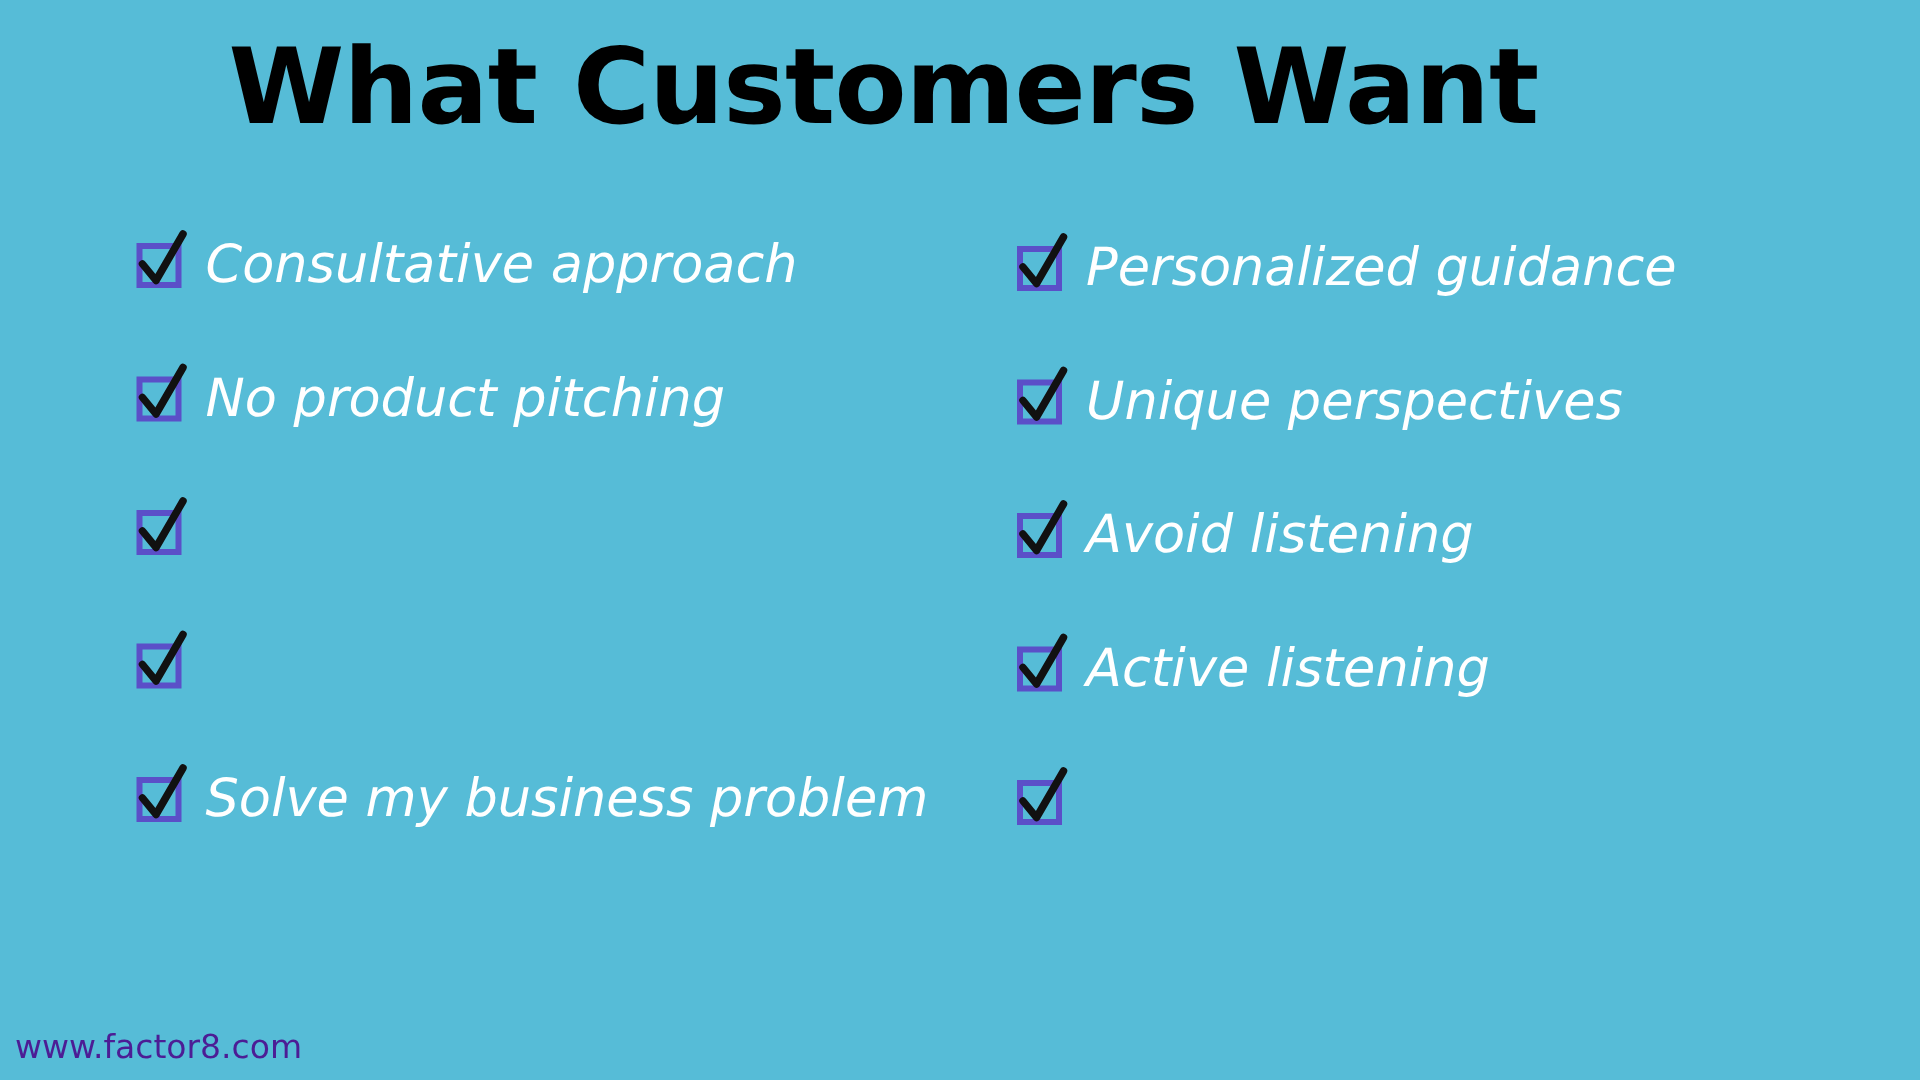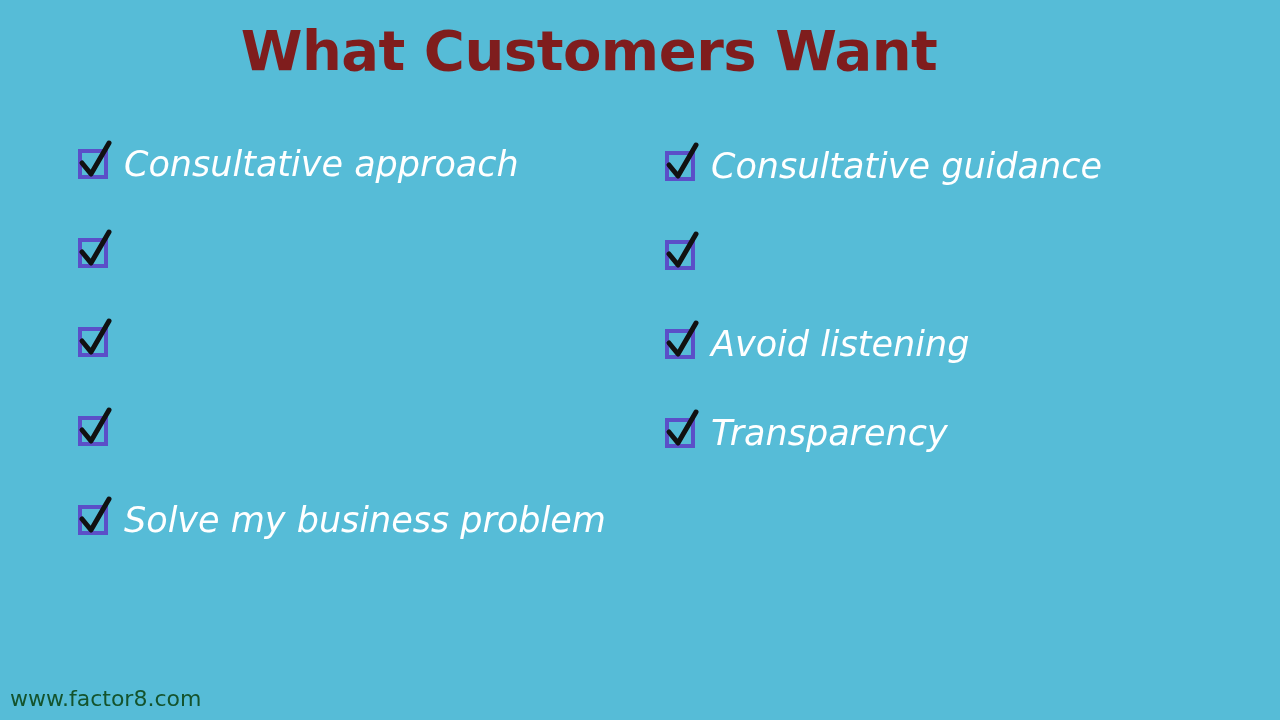--- a/index.html
+++ b/index.html
@@ -24,24 +24,24 @@
   }
 
   
   .slide-title {
     position: absolute;
     top: 22px;
     left: 0;
     width: 1178px;
     text-align: center;
     font-family: "DejaVu Sans", sans-serif;
-    font-size: 56px;
+    font-size: 70px;
     font-weight: bold;
     letter-spacing: -0.5px;
-    color: #7f1d1d;
+    color: #000000;
     line-height: 1.05;
     white-space: nowrap;
   }
 
   
   .columns {
     position: absolute;
     top: 0;
     left: 0;
     width: 1280px;
@@ -50,21 +50,21 @@
 
   .column {
     position: absolute;
     top: 0;
   }
   .column-left  { left: 78px;  width: 560px; }
   .column-right { left: 665px; width: 560px; }
 
   .checklist {
     list-style: none;
-    margin: 0;
+    margin: 13px;
     padding: 0;
     position: absolute;
     top: 142px;
     left: 0;
     width: 100%;
   }
   .column-right .checklist { top: 144px; }
 
   .check-item {
     display: flex;
@@ -114,21 +114,21 @@
   }
 
   
   .footer-url {
     position: absolute;
     left: 10px;
     bottom: 9px;
     font-family: "DejaVu Sans", sans-serif;
     font-size: 22px;
     font-weight: normal;
-    color: #14532d;
+    color: #4c1d95;
     letter-spacing: 0px;
     white-space: nowrap;
   }
 </style>
 </head>
 <body>
 
 <div class="slide">
 
   <div class="slide-title">What Customers Want</div>
@@ -148,20 +148,21 @@
           <span class="item-label">Consultative approach</span>
         </li>
 
         <li class="check-item">
           <span class="checkbox">
             <span class="box"></span>
             <svg class="tick" viewBox="0 0 38 40">
               <path d="M6 22 L15 33 L33 2" fill="none" stroke="#111111" stroke-width="5" stroke-linecap="round" stroke-linejoin="round"></path>
             </svg>
           </span>
+          <span class="item-label">No product pitching</span>
         </li>
 
         <li class="check-item">
           <span class="checkbox">
             <span class="box"></span>
             <svg class="tick" viewBox="0 0 38 40">
               <path d="M6 22 L15 33 L33 2" fill="none" stroke="#111111" stroke-width="5" stroke-linecap="round" stroke-linejoin="round"></path>
             </svg>
           </span>
         </li>
@@ -192,51 +193,60 @@
     <div class="column column-right">
       <ul class="checklist">
 
         <li class="check-item">
           <span class="checkbox">
             <span class="box"></span>
             <svg class="tick" viewBox="0 0 38 40">
               <path d="M6 22 L15 33 L33 2" fill="none" stroke="#111111" stroke-width="5" stroke-linecap="round" stroke-linejoin="round"></path>
             </svg>
           </span>
-          <span class="item-label">Consultative guidance</span>
-        </li>
-
-        <li class="check-item">
-          <span class="checkbox">
-            <span class="box"></span>
-            <svg class="tick" viewBox="0 0 38 40">
-              <path d="M6 22 L15 33 L33 2" fill="none" stroke="#111111" stroke-width="5" stroke-linecap="round" stroke-linejoin="round"></path>
-            </svg>
-          </span>
+          <span class="item-label">Personalized guidance</span>
+        </li>
+
+        <li class="check-item">
+          <span class="checkbox">
+            <span class="box"></span>
+            <svg class="tick" viewBox="0 0 38 40">
+              <path d="M6 22 L15 33 L33 2" fill="none" stroke="#111111" stroke-width="5" stroke-linecap="round" stroke-linejoin="round"></path>
+            </svg>
+          </span>
+          <span class="item-label">Unique perspectives</span>
         </li>
 
         <li class="check-item">
           <span class="checkbox">
             <span class="box"></span>
             <svg class="tick" viewBox="0 0 38 40">
               <path d="M6 22 L15 33 L33 2" fill="none" stroke="#111111" stroke-width="5" stroke-linecap="round" stroke-linejoin="round"></path>
             </svg>
           </span>
           <span class="item-label">Avoid listening</span>
         </li>
 
-
-        <li class="check-item">
-          <span class="checkbox">
-            <span class="box"></span>
-            <svg class="tick" viewBox="0 0 38 40">
-              <path d="M6 22 L15 33 L33 2" fill="none" stroke="#111111" stroke-width="5" stroke-linecap="round" stroke-linejoin="round"></path>
-            </svg>
-          </span>
-          <span class="item-label">Transparency</span>
+        <li class="check-item">
+          <span class="checkbox">
+            <span class="box"></span>
+            <svg class="tick" viewBox="0 0 38 40">
+              <path d="M6 22 L15 33 L33 2" fill="none" stroke="#111111" stroke-width="5" stroke-linecap="round" stroke-linejoin="round"></path>
+            </svg>
+          </span>
+          <span class="item-label">Active listening</span>
+        </li>
+
+        <li class="check-item">
+          <span class="checkbox">
+            <span class="box"></span>
+            <svg class="tick" viewBox="0 0 38 40">
+              <path d="M6 22 L15 33 L33 2" fill="none" stroke="#111111" stroke-width="5" stroke-linecap="round" stroke-linejoin="round"></path>
+            </svg>
+          </span>
         </li>
 
 
       </ul>
     </div>
 
   </div>
 
   <div class="footer-url">www.factor8.com</div>
 

